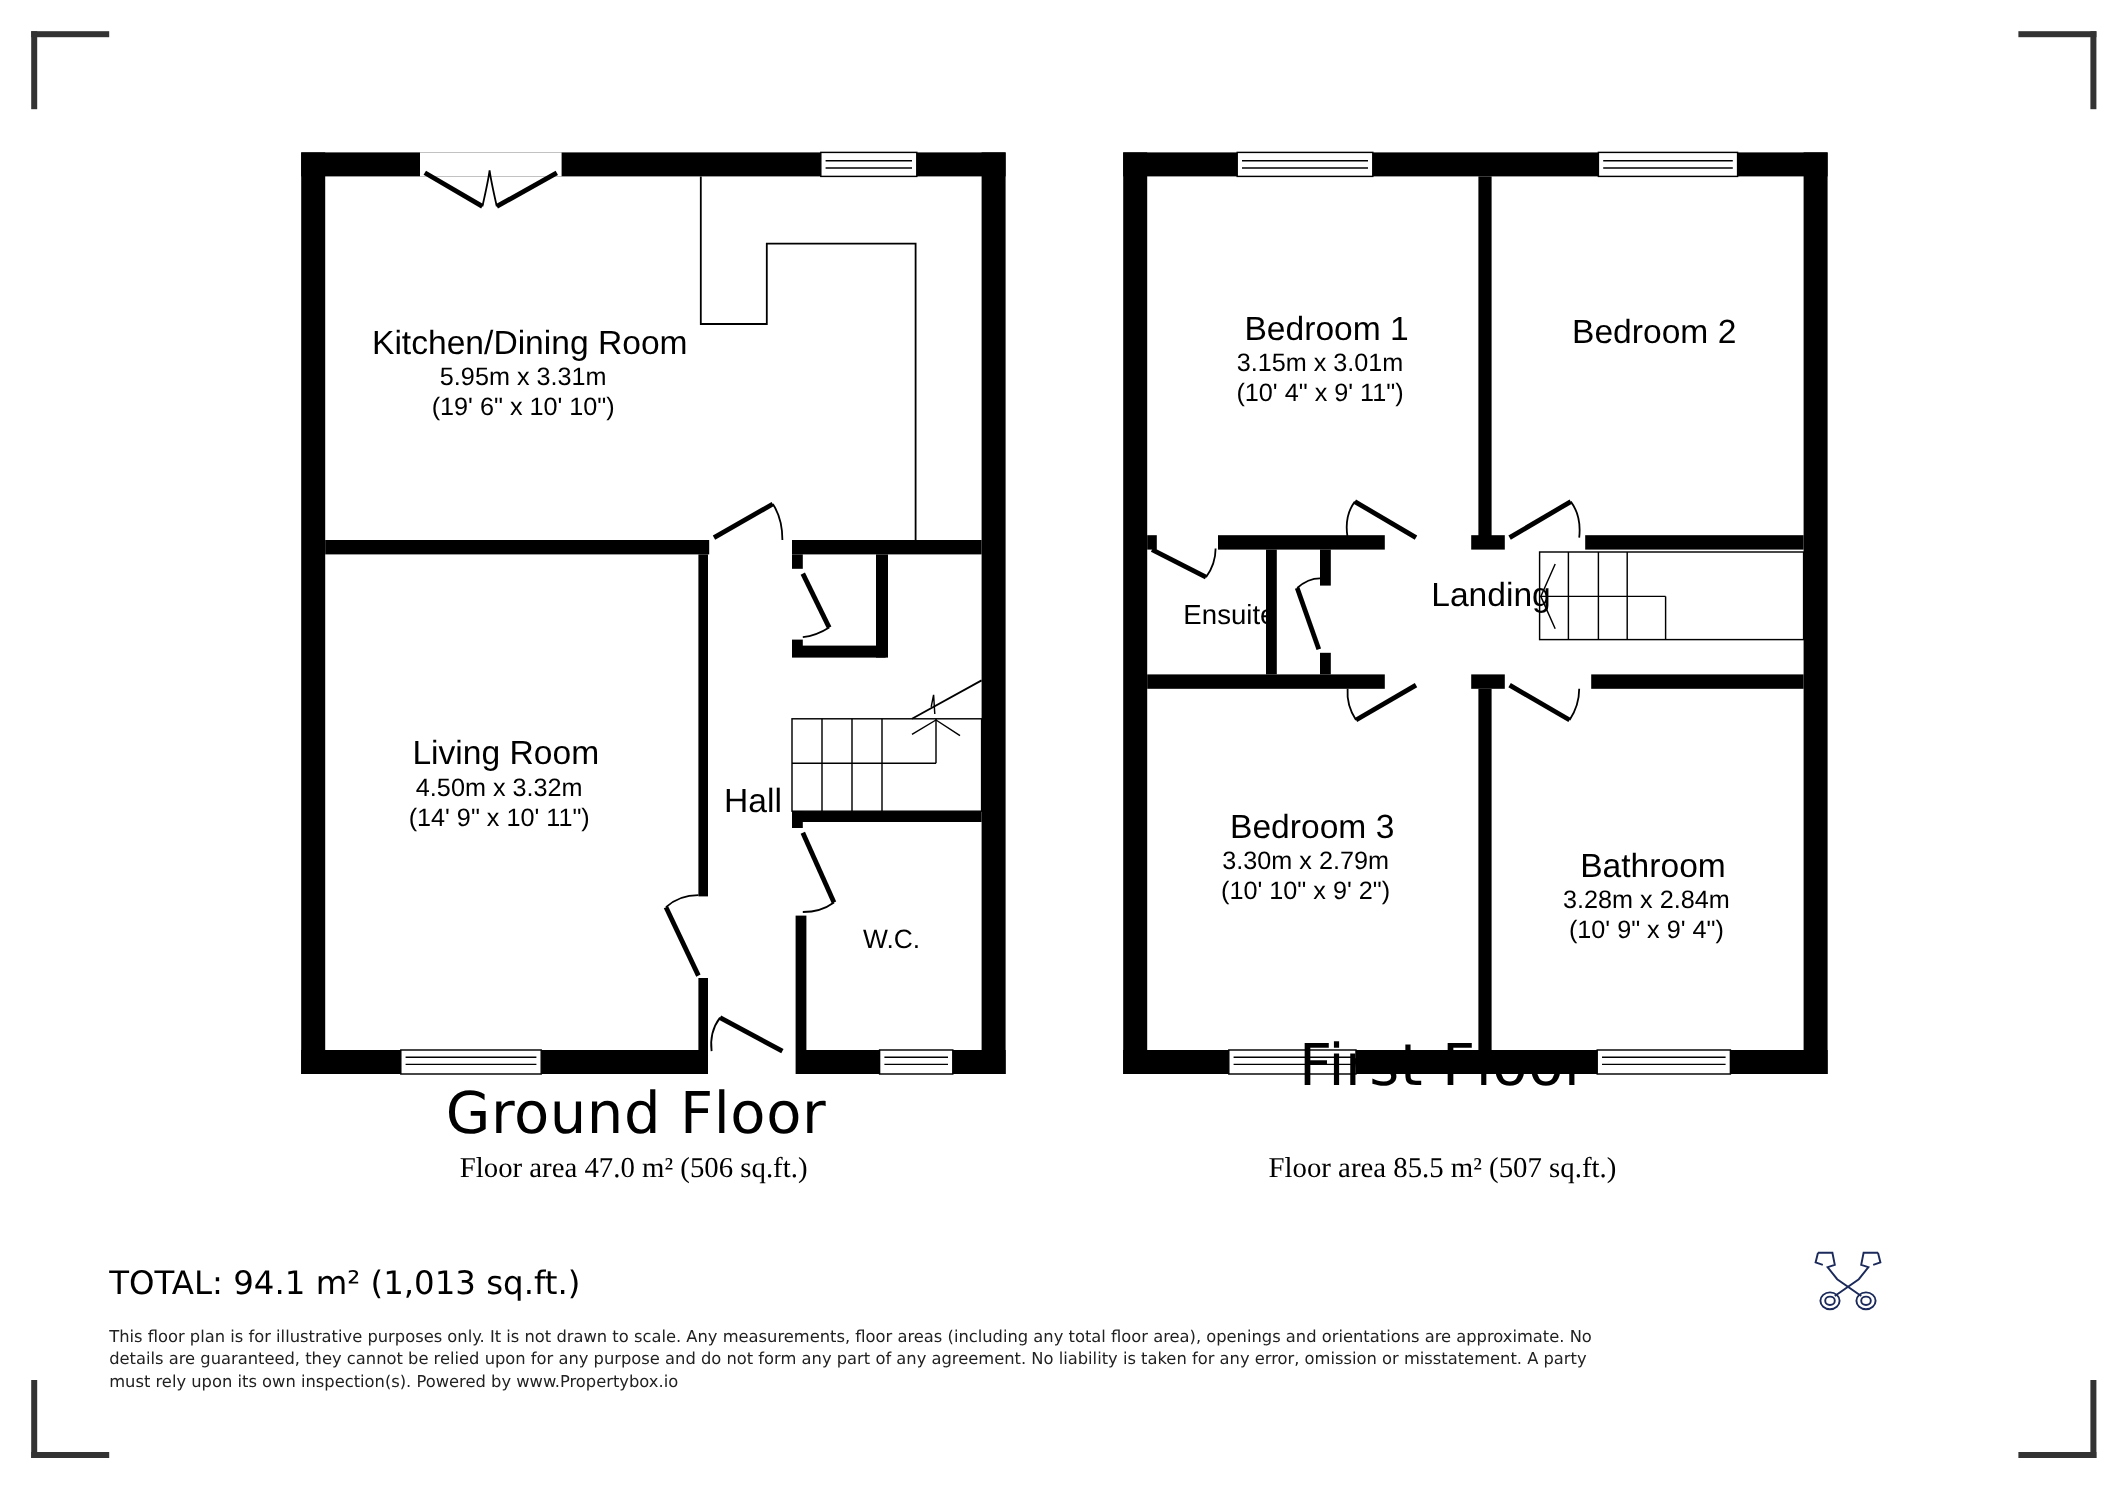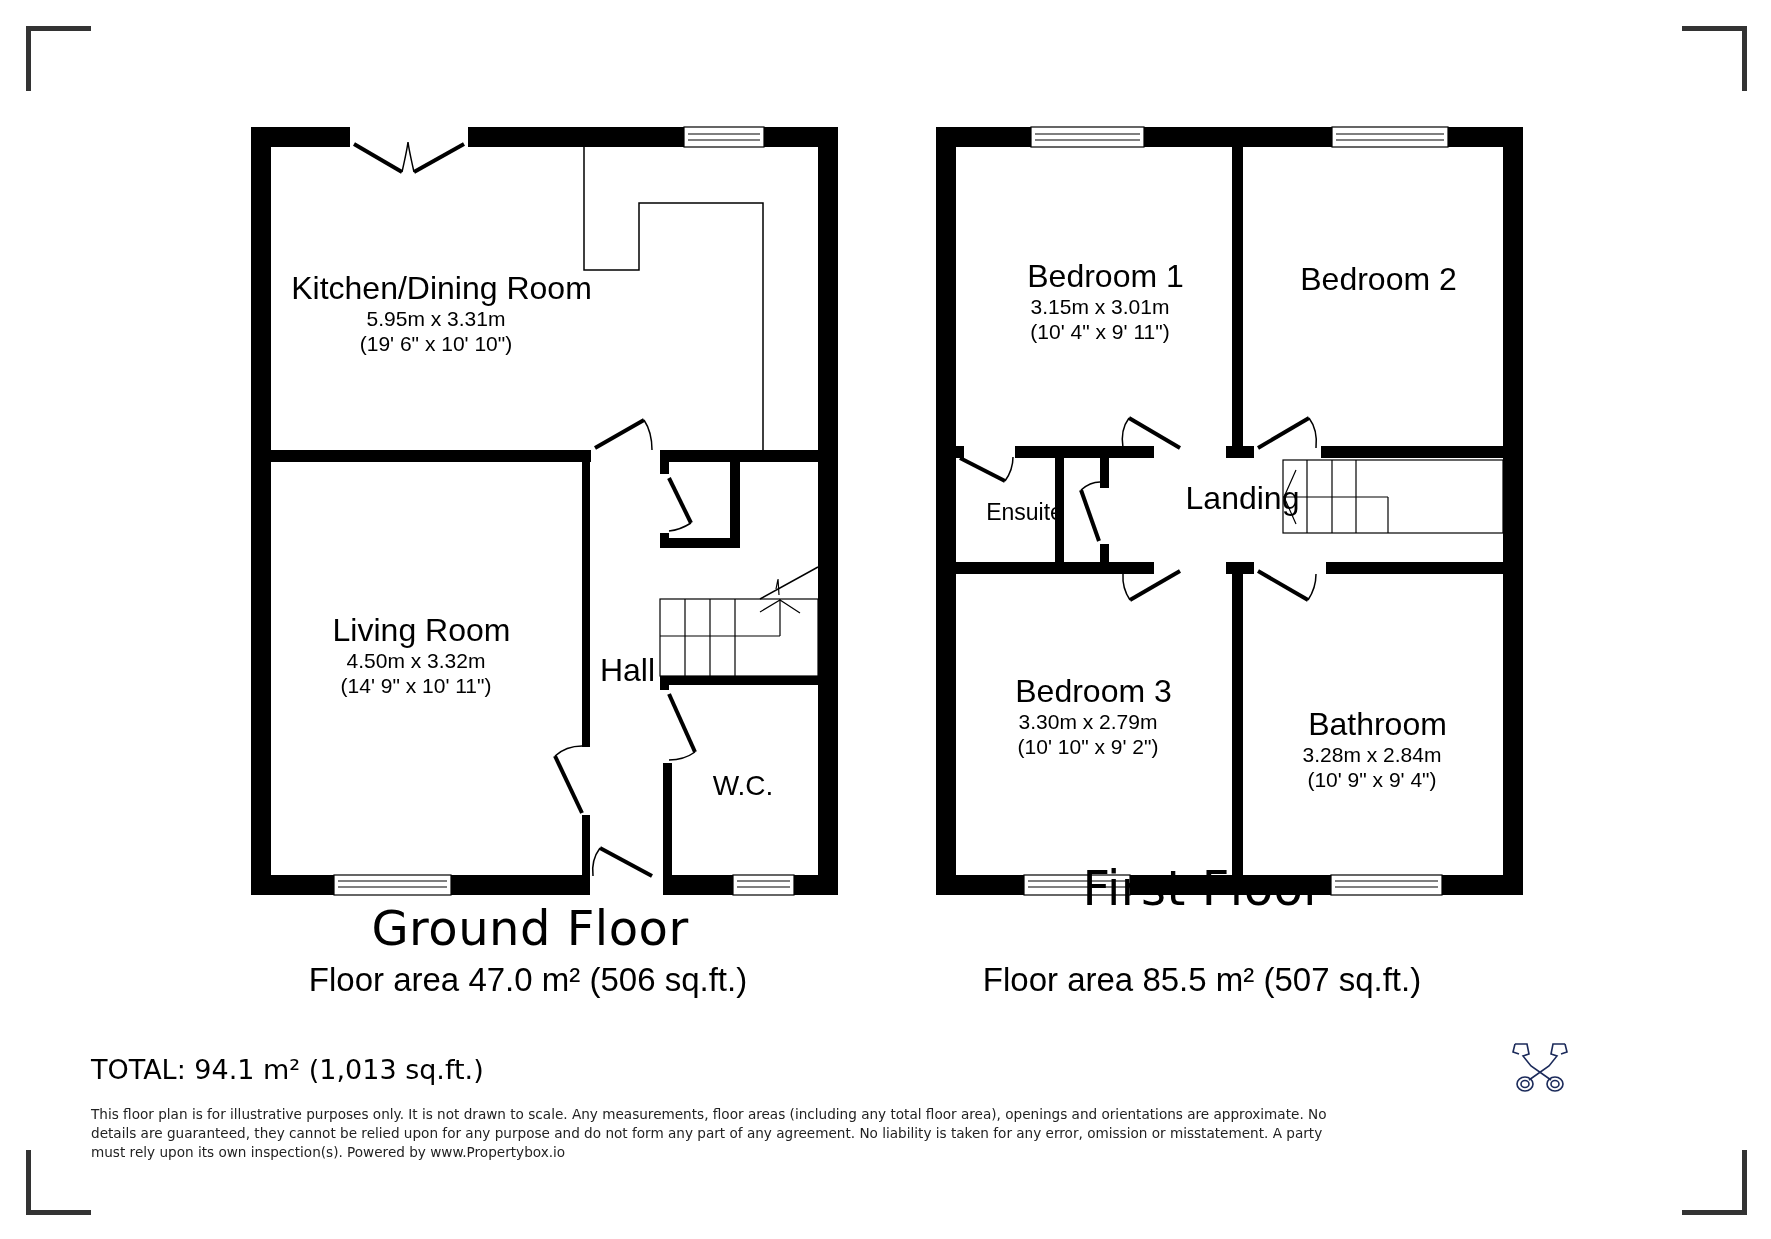--- a/index.html
+++ b/index.html
@@ -4,24 +4,24 @@
 <style>
   html, body { margin:0; padding:0; background:#ffffff; }
   body { width:1771px; height:1239px; position:relative; overflow:hidden; font-family:"Liberation Sans", sans-serif; color:#000; }
   .corner { position:absolute; width:60px; height:60px; border-color:#333; border-style:solid; border-width:0; }
   .c-tl { left:26px; top:26px; border-top-width:5px; border-left-width:5px; }
   .c-tr { right:24px; top:26px; border-top-width:5px; border-right-width:5px; }
   .c-bl { left:26px; bottom:24px; border-bottom-width:5px; border-left-width:5px; }
   .c-br { right:24px; bottom:24px; border-bottom-width:5px; border-right-width:5px; }
   svg.plan { position:absolute; left:0; top:0; width:1771px; height:1239px; }
   .room-label { position:absolute; text-align:center; white-space:nowrap; font-family:"Liberation Sans", sans-serif; transform:translateX(-50%); line-height:1.0; }
-  .room-name { font-size:32px; display:block;margin-left:11px; }
+  .room-name { font-size:28px; display:block;margin-left:11px; }
   .room-dim { font-size:21px; display:block; margin-top:4px; }
   .floor-title { position:absolute; font-family:"DejaVu Sans", sans-serif; font-size:48px; transform:translateX(-50%); white-space:nowrap; letter-spacing:0.5px; }
-  .floor-area { position:absolute; font-family:Liberation Sans, sans-serif; font-size:33px; transform:translateX(-50%); white-space:nowrap;text-align:right; }
+  .floor-area { position:absolute; font-family:Liberation Serif, serif; font-size:24px; transform:translateX(-50%); white-space:nowrap;text-align:right; }
   .total { position:absolute; left:91px; top:1054px; font-family:"DejaVu Sans", sans-serif; font-size:27px; white-space:nowrap; }
   .disclaimer { position:absolute; left:91px; top:1105px; width:1260px; font-family:"DejaVu Sans", sans-serif; font-size:13.6px; line-height:19px; color:#222; }
   .logo { position:absolute; left:1405px; top:1040px; width:270px; text-align:center; color:#1b2a5a; }
   .logo-name { font-family:"Liberation Serif", serif; font-size:50px; display:block; margin-top:4px; letter-spacing:0.5px; }
 </style>
 </head>
 <body>
 
 <div class="corner c-tl"></div>
 <div class="corner c-tr"></div>
@@ -175,21 +175,21 @@
 </div>
 <div class="room-label" style="left:416px; top:614px;">
   <span class="room-name">Living Room</span>
   <span class="room-dim">4.50m x 3.32m</span>
   <span class="room-dim">(14' 9" x 10' 11")</span>
 </div>
 <div class="room-label" style="left:622px; top:654px;">
   <span class="room-name">Hall</span>
 </div>
 <div class="room-label" style="left:743px; top:768px;">
-  <span class="room-dim" style="font-size:28px;">W.C.</span>
+  <span class="room-dim" style="font-size:22px;">W.C.</span>
 </div>
 
 <div class="room-label" style="left:1100px; top:260px;">
   <span class="room-name">Bedroom 1</span>
   <span class="room-dim">3.15m x 3.01m</span>
   <span class="room-dim">(10' 4" x 9' 11")</span>
 </div>
 <div class="room-label" style="left:1373px; top:263px;">
   <span class="room-name">Bedroom 2</span>
 </div>

